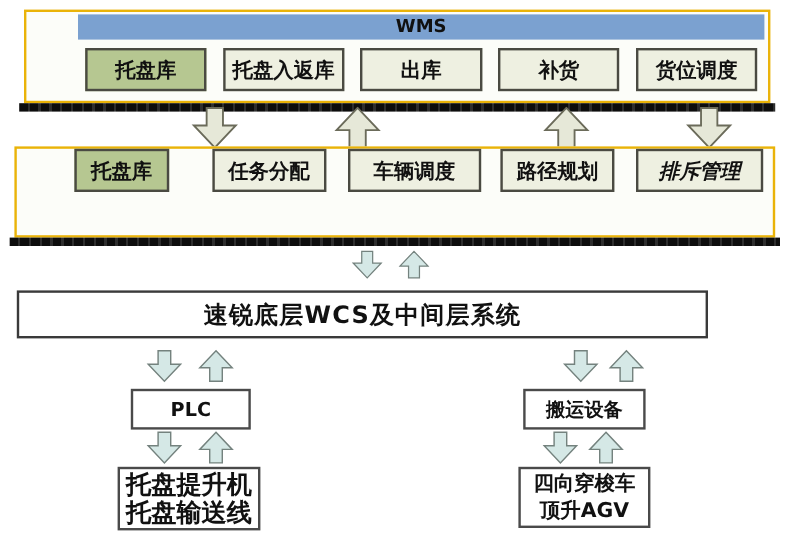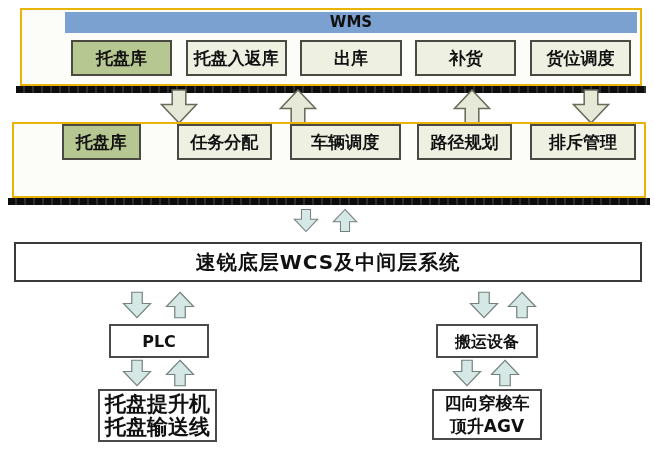--- a/index.html
+++ b/index.html
@@ -30,23 +30,23 @@
   #wms-panel{left:20px;top:8px;width:622px;height:78px;}
   #wms-panel .mod{width:111px;}
   #wms-panel .mod + .mod{margin-left:13.5px;}
 
   #wcs-panel{left:12px;top:122px;width:634px;height:76px;}
   #wcs-panel .mod-row{padding:0 8px;}
   #wcs-panel .m0{width:86px;}
   #wcs-panel .m1{width:104px;margin-left:36px;}
   #wcs-panel .m2{width:122px;margin-left:18px;}
   #wcs-panel .m3{width:104px;margin-left:16px;}
-  #wcs-panel .m4{width:116px;margin-left:18px;}
+  #wcs-panel .m4{width:116px;margin-left:18px;font-style:italic;}
 
-  #middleware-bar{position:absolute;left:14px;top:242px;width:628px;height:40px;
+  #middleware-bar{position:absolute;left:14px;top:242px;width:576px;height:40px;
     border:2px solid #3a3a3a;background:#fff;box-sizing:border-box;
     display:flex;align-items:center;justify-content:center;
     font-weight:bold;font-size:20px;letter-spacing:1px;}
 
   .small-box{position:absolute;border:2px solid #4a4a4a;background:#fff;box-sizing:border-box;
     display:flex;flex-direction:column;align-items:center;justify-content:center;
     font-weight:bold;font-size:16px;line-height:23px;white-space:nowrap;}
 
   .arrow{position:absolute;}
   .arrow.beige path{fill:var(--arrow-beige);stroke:#6b6b5a;stroke-width:1.6;}

